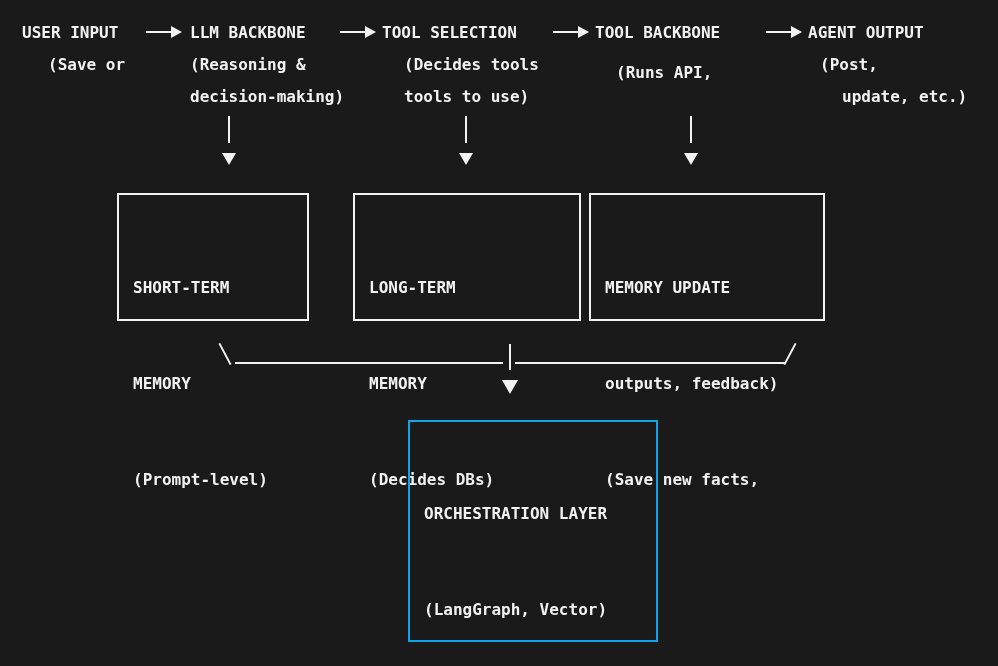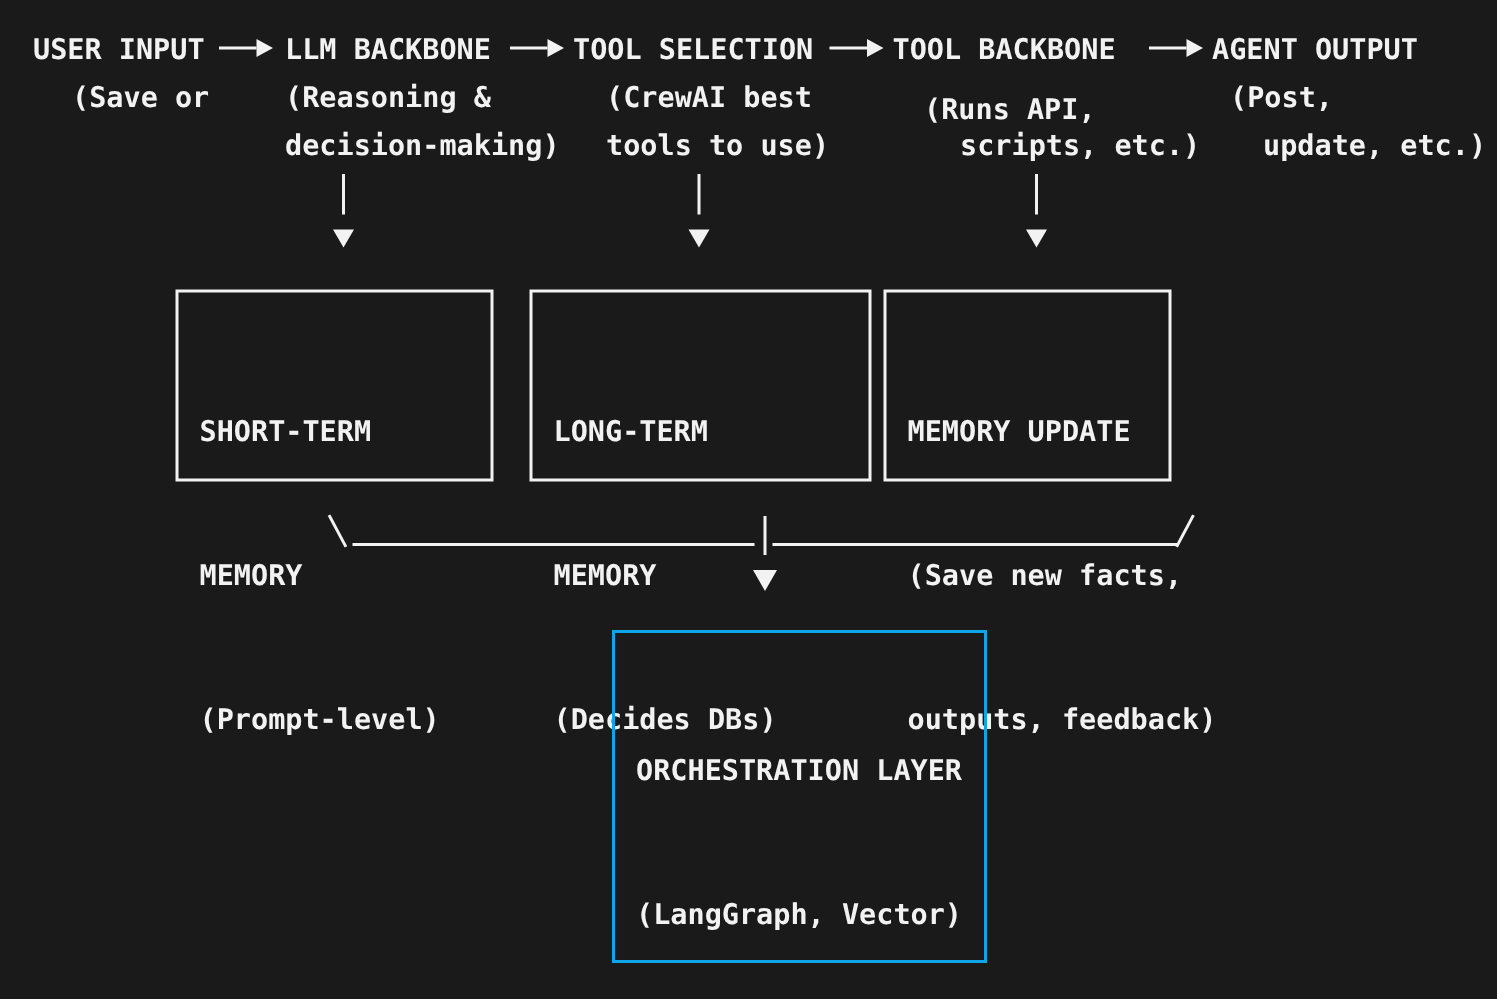--- a/index.html
+++ b/index.html
@@ -1,19 +1,19 @@
 <!DOCTYPE html>
 <html><head>
 <meta charset="utf-8">
 <style>
   html,body{margin:0;padding:0;background:#1a1a1a;}
   .canvas{
     position:relative;width:998px;height:666px;background:#1a1a1a;
     color:#f2f2f2;font-family:"DejaVu Sans Mono",monospace;
-    font-size:19px;line-height:32px;font-weight:700;overflow:hidden;
+    font-size:16px;line-height:32px;font-weight:700;overflow:hidden;
   }
   .abs{position:absolute;white-space:pre;}
 
   
   .s0t{left:22px;top:17px}  .s0d0{left:48px;top:49px}  .s0d1{left:48px;top:81px}
   .s1t{left:190px;top:17px} .s1d0{left:190px;top:49px} .s1d1{left:190px;top:81px}
   .s2t{left:382px;top:17px} .s2d0{left:404px;top:49px} .s2d1{left:404px;top:81px}
   .s3t{left:595px;top:17px} .s3d0{left:616px;top:57px} .s3d1{left:640px;top:81px}
   .s4t{left:808px;top:17px} .s4d0{left:820px;top:49px} .s4d1{left:842px;top:81px}
 
@@ -28,23 +28,23 @@
   
   .conn-down{position:absolute;top:116px;width:16px;height:56px;}
   .cd0{left:221px}.cd1{left:458px}.cd2{left:683px}
   .conn-down .cl{position:absolute;left:7px;top:0;width:2px;height:27px;background:#f2f2f2;}
   .conn-down .ch{position:absolute;left:1px;top:37px;width:0;height:0;
     border-left:7px solid transparent;border-right:7px solid transparent;
     border-top:12px solid #f2f2f2;}
 
   
   .membox{position:absolute;top:193px;height:128px;border:2px solid #f2f2f2;box-sizing:border-box;}
-  .mb0{left:117px;width:212px}
+  .mb0{left:117px;width:192px}
   .mb1{left:353px;width:228px}
-  .mb2{left:589px;width:192px}
+  .mb2{left:589px;width:236px}
   .membox .box-content{padding:13px 0 0 14px;white-space:pre;}
 
   
   .diag{position:absolute;width:2px;height:24px;background:#f2f2f2;}
   .mgl{left:224px;top:342px;transform:rotate(-28deg);}
   .mgr{left:789px;top:342px;transform:rotate(28deg);}
   .mll{position:absolute;left:235px;top:362px;width:268px;height:2px;background:#f2f2f2;}
   .mlr{position:absolute;left:515px;top:362px;width:270px;height:2px;background:#f2f2f2;}
   .mcb{position:absolute;left:509px;top:344px;width:2px;height:26px;background:#f2f2f2;}
   .mgt{position:absolute;left:502px;top:380px;width:0;height:0;
@@ -62,26 +62,25 @@
 <div class="canvas">
 
   <div class="abs s0t">USER INPUT</div>
   <div class="abs s0d0">(Save or</div>
 
   <div class="abs s1t">LLM BACKBONE</div>
   <div class="abs s1d0">(Reasoning &amp;</div>
   <div class="abs s1d1">decision-making)</div>
 
   <div class="abs s2t">TOOL SELECTION</div>
-  <div class="abs s2d0">(CrewAI best</div>
+  <div class="abs s2d0">(Decides tools</div>
   <div class="abs s2d1">tools to use)</div>
 
   <div class="abs s3t">TOOL BACKBONE</div>
   <div class="abs s3d0">(Runs API,</div>
-  <div class="abs s3d1">scripts, etc.)</div>
 
   <div class="abs s4t">AGENT OUTPUT</div>
   <div class="abs s4d0">(Post,</div>
   <div class="abs s4d1">update, etc.)</div>
 
   <div class="arrow-r ar0">
       <div class="sh"></div>
       <div class="hd"></div>
     </div>
   <div class="arrow-r ar1">
@@ -120,22 +119,22 @@
   <div class="membox mb1">
     <div class="box-content">
       <div>LONG-TERM</div>
       <div>MEMORY</div>
       <div>(Decides DBs)</div>
     </div>
   </div>
   <div class="membox mb2">
     <div class="box-content">
       <div>MEMORY UPDATE</div>
+      <div>outputs, feedback)</div>
       <div>(Save new facts,</div>
-      <div>outputs, feedback)</div>
     </div>
   </div>
 
   <div>
     <div class="diag mgl"></div>
     <div class="mll"></div>
     <div class="mcb"></div>
     <div class="mlr"></div>
     <div class="diag mgr"></div>
     <div class="mgt"></div>

